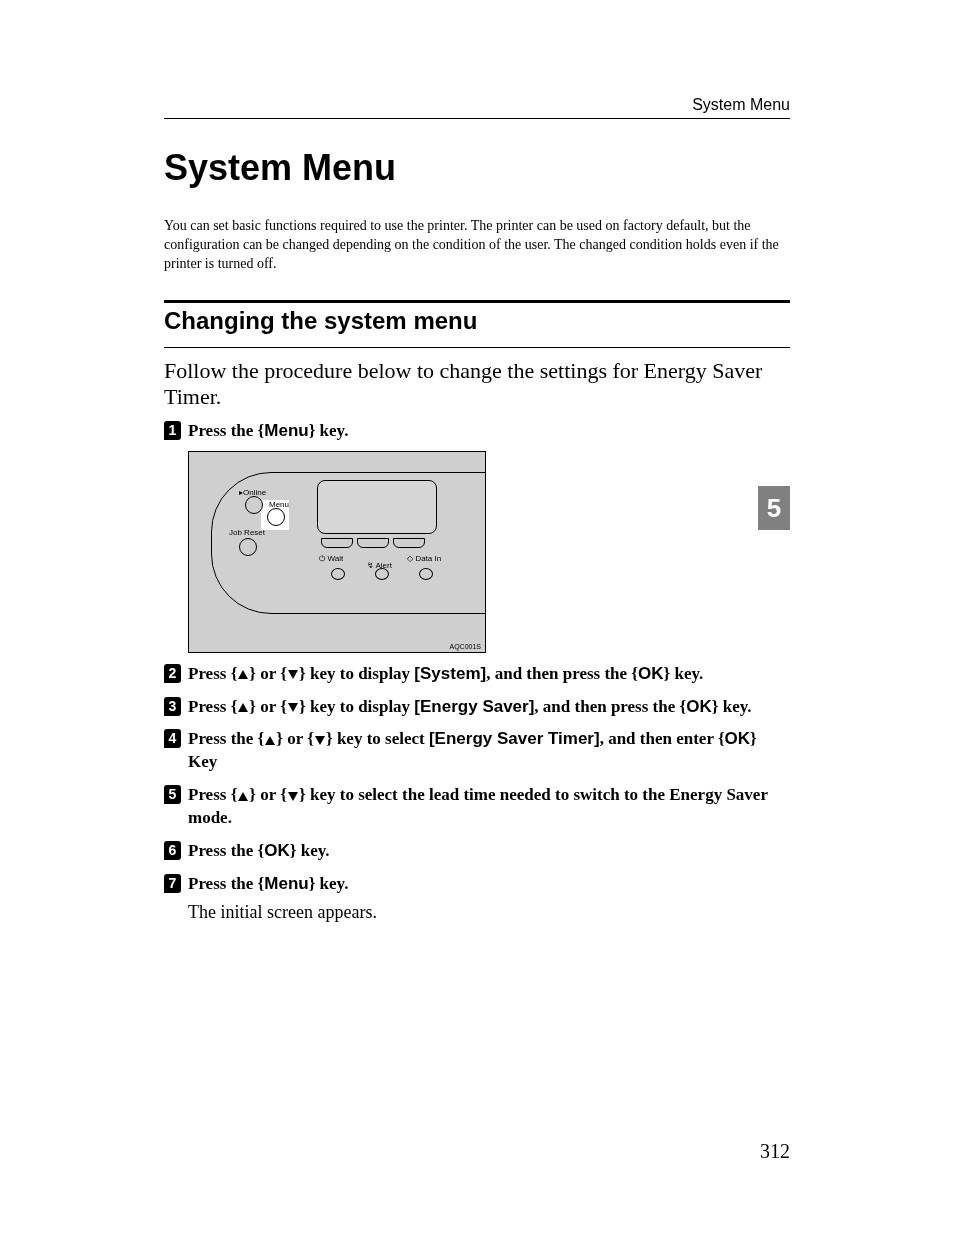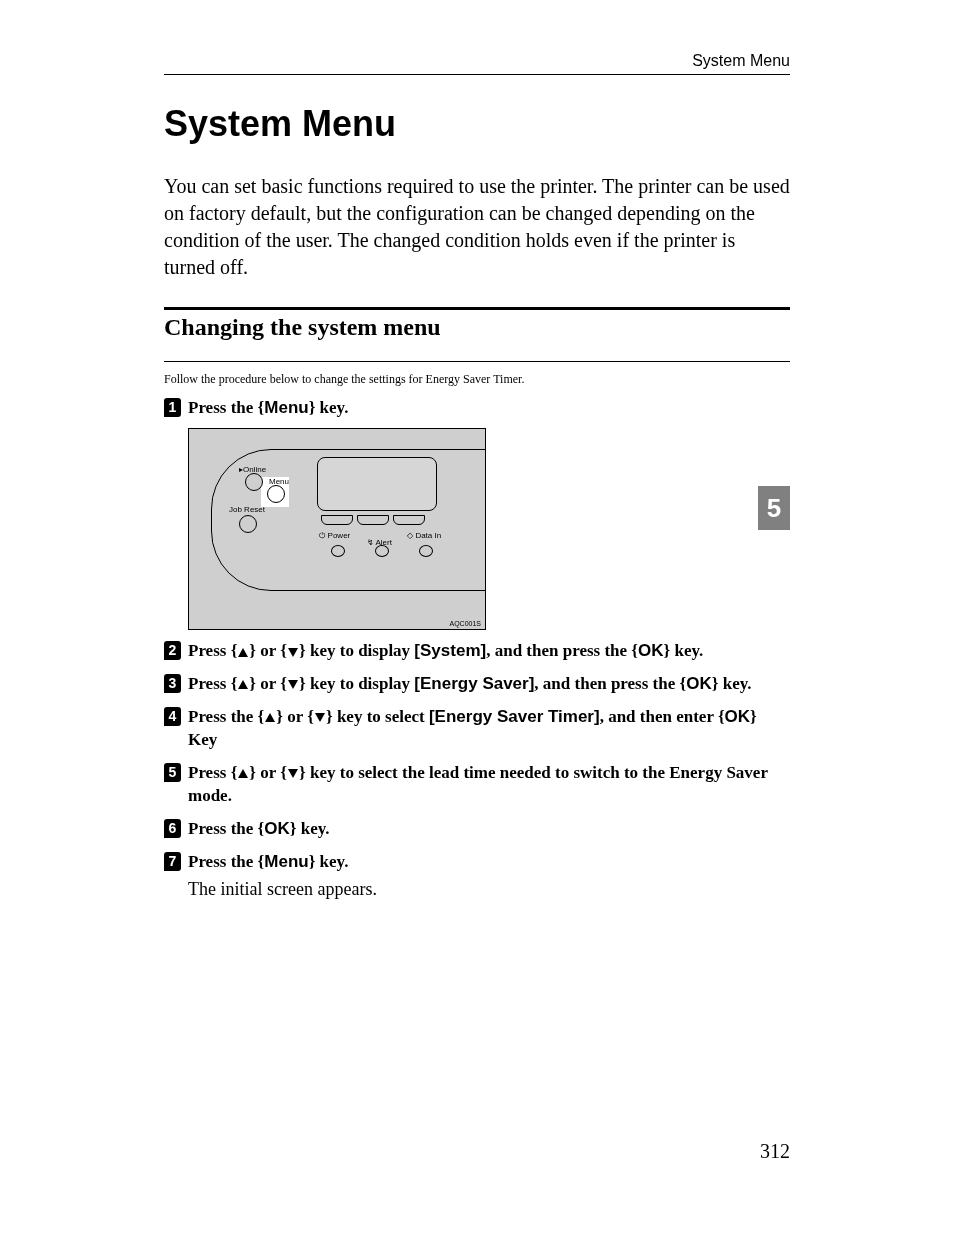--- a/index.html
+++ b/index.html
@@ -7,51 +7,51 @@
     padding: 0;
     background: #fff;
     font-family: Georgia, 'Times New Roman', serif;
     color: #000;
   }
   .page {
     width: 908px;
     height: 1235px;
     position: relative;
     box-sizing: border-box;
-    padding: 52px 118px 60px 164px;
+    padding: 96px 118px 60px 164px;
   }
   .header-line {
     border-bottom: 1px solid #000;
     padding-bottom: 4px;
     text-align: right;
     font-family: Arial, Helvetica, sans-serif;
     font-size: 16px;
     margin-bottom: 28px;
   }
   .title {
     font-family: Arial, Helvetica, sans-serif;
     font-weight: bold;
     font-size: 36px;
     margin: 0 0 28px 0;
   }
   .intro {
-    font-size: 20px;
+    font-size: 14px;
     line-height: 1.35;
     margin-bottom: 26px;
   }
   .thick-rule { border-top: 3px solid #000; margin: 0 0 2px 0; }
   .thin-rule  { border-top: 1px solid #000; margin: 0; }
   .section-title {
-    font-family: Liberation Serif, serif;
+    font-family: Liberation Sans, sans-serif;
     font-weight: bold;
     font-size: 24px;
-    margin: 4px 0 20px 0;
+    margin: 4px 0 12px 0;
   }
   .section-intro {
-    font-size: 12px;
+    font-size: 22px;
     margin: 10px 0 6px 0;
   }
   .step {
     position: relative;
     padding-left: 24px;
     margin: 10px 0 6px 0;
     font-size: 17px;
     font-weight: bold;
     line-height: 1.35;
   }
@@ -237,21 +237,21 @@
       <div class="menu-hi"></div>
       <div class="btn-round btn-online"></div>
       <div class="btn-round btn-menu"></div>
       <div class="btn-round btn-job"></div>
       <div class="lbl lbl-online"><span>▸</span><span>Online</span></div>
       <div class="lbl lbl-menu">Menu</div>
       <div class="lbl lbl-job">Job Reset</div>
       <div class="lcd-top"><span></span><span></span><span></span><span></span></div>
       <div class="lcd"></div>
       <div class="lcd-bot"><span></span><span></span><span></span></div>
-      <div class="lbl lbl-power">⏻ <span>Power</span></div>
+      <div class="lbl lbl-power">⏻ <span>Wait</span></div>
       <div class="lbl lbl-alert">↯ <span>Alert</span></div>
       <div class="lbl lbl-data">◇ <span>Data In</span></div>
       <div class="led led1"></div>
       <div class="led led2"></div>
       <div class="led led3"></div>
       <div class="panel-code">AQC001S</div>
     </div>
   </div>
 
 

